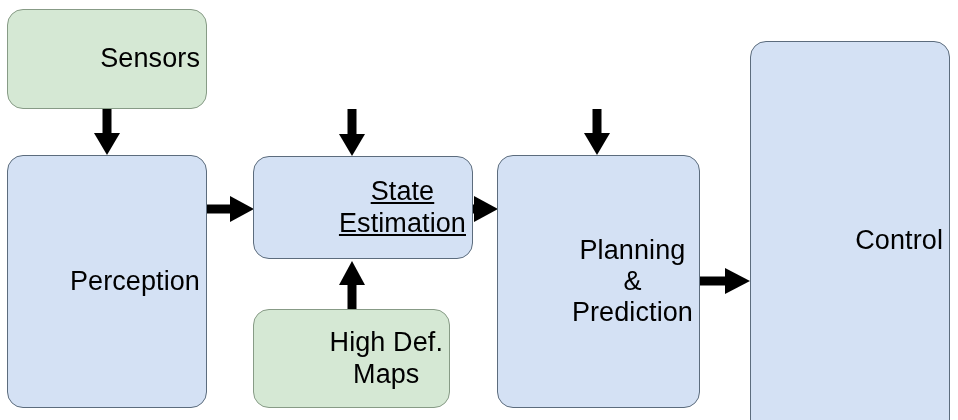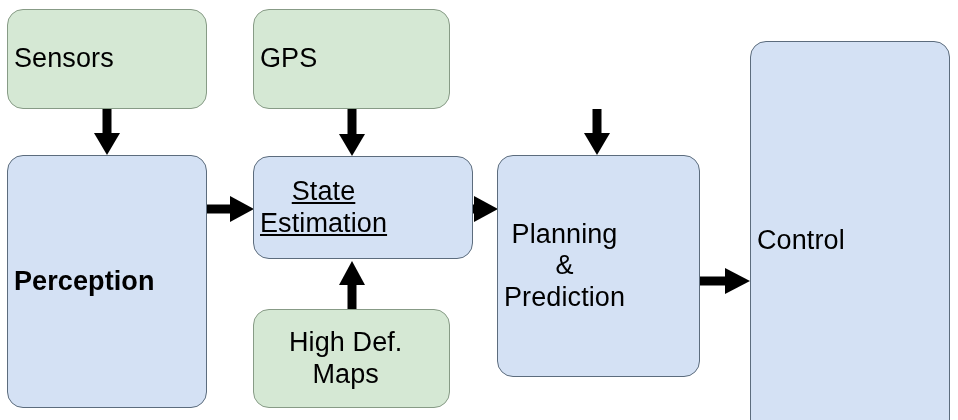--- a/index.html
+++ b/index.html
@@ -15,21 +15,21 @@
     width: 958px;
     height: 420px;
     background: #ffffff;
     overflow: hidden;
   }
   .node {
     position: absolute;
     box-sizing: border-box;
     display: flex;
     align-items: center;
-    justify-content: flex-start;
+    justify-content: flex-end;
     text-align: center;
     border-radius: 16px;
     border-width: 1.6px;
     border-style: solid;
     color: #000000;
     font-size: 27px;
     line-height: 1.16;
     letter-spacing: 0.1px;
     white-space: pre-line;
     user-select: none;
@@ -105,40 +105,37 @@
     <svg width="51" height="30" viewBox="0 0 51 30" aria-hidden="true">
       <path d="M0 15 L28 15" stroke="#000000" stroke-width="9" fill="none"></path>
       <path d="M25 2 L25 28 L50 15 Z" fill="#000000"></path>
     </svg>
   </div>
 
   <div class="node green" style="left:7px; top:9px; width:200px; height:100px;">
     <span class="node-label">Sensors</span>
   </div>
 
-  <div class="node green" style="left:253px; top:9px; width:197px; height:100px;">
-    <span class="node-label">GPS</span>
-  </div>
 
 
-  <div class="node blue" style="left:7px; top:155px; width:200px; height:253px;font-weight:bold;">
+  <div class="node blue" style="left:7px; top:155px; width:200px; height:253px;">
     <span class="node-label">Perception</span>
   </div>
 
   <div class="node blue" style="left:253px; top:156px; width:220px; height:103px;text-decoration:underline;">
     <span class="node-label">State
 Estimation</span>
   </div>
 
   <div class="node green" style="left:253px; top:309px; width:197px; height:99px;padding-left:29px;">
     <span class="node-label">High Def.
 Maps</span>
   </div>
 
-  <div class="node blue" style="left:497px; top:155px; width:203px; height:222px;">
+  <div class="node blue" style="left:497px; top:155px; width:203px; height:253px;">
     <span class="node-label">Planning
 &amp;
 Prediction</span>
   </div>
 
   <div class="node blue" style="left:750px; top:9px; width:200px; height:399px;margin-top:32px;">
     <span class="node-label">Control</span>
   </div>
 
 </div>

